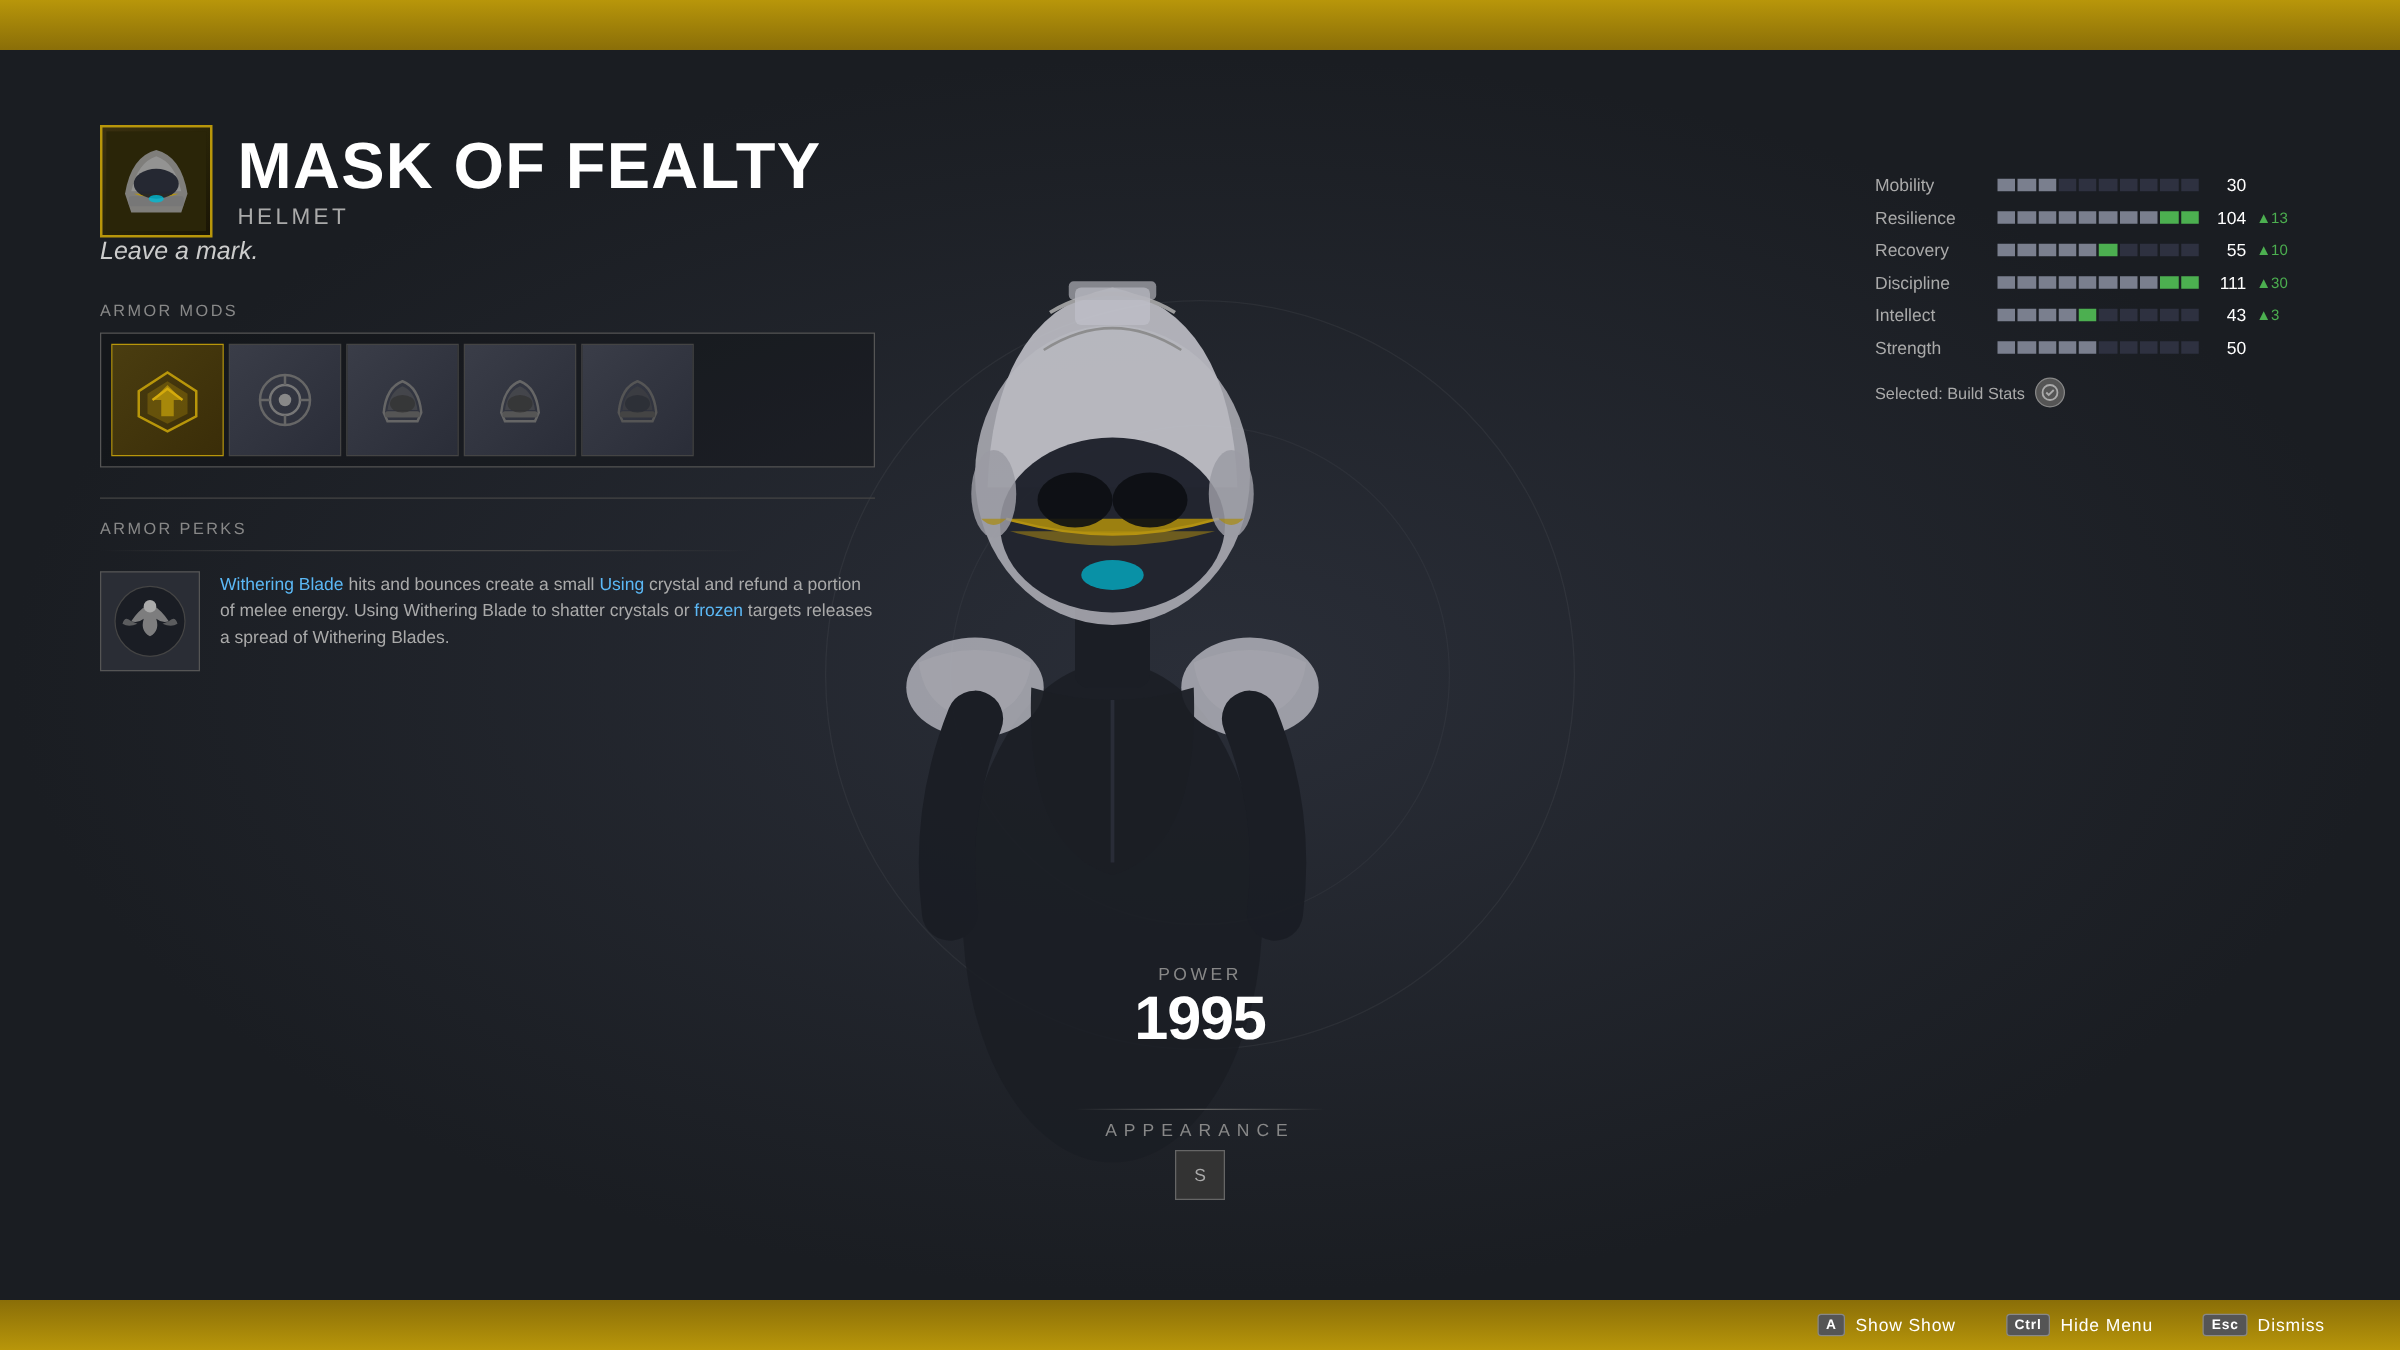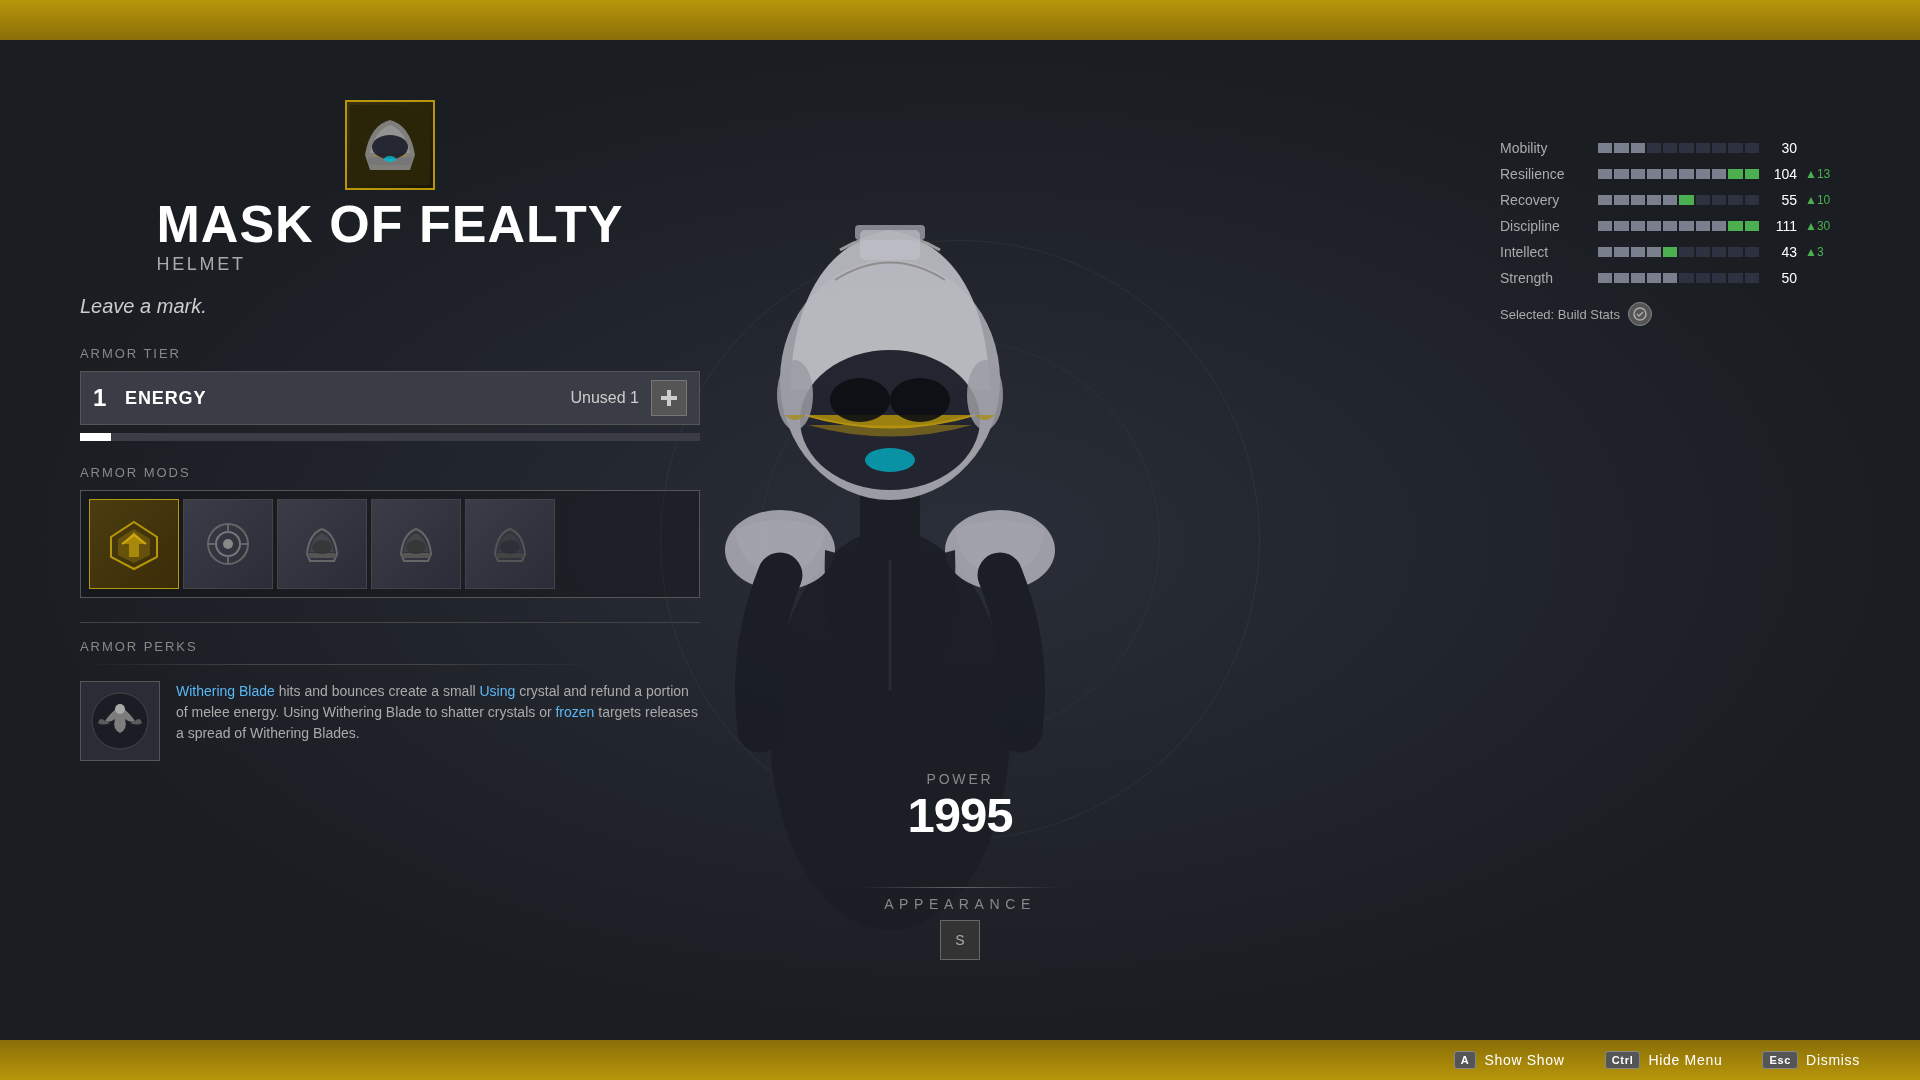--- a/index.html
+++ b/index.html
@@ -97,23 +97,21 @@
       position: absolute;
       top: 60px;
       left: 80px;
       width: 620px;
     }
 
     
     .item-header {
       display: flex;
       align-items: center;
-      gap: 8px;
-      margin-bottom: 20px;
-      flex-direction: column;
+      gap: 20px;
     }
 
     .item-icon {
       width: 90px;
       height: 90px;
       background: linear-gradient(135deg, #3a3010 0%, #2a2508 50%, #1a1505 100%);
       border: 2px solid #b8960a;
       position: relative;
       flex-shrink: 0;
       display: flex;
@@ -555,37 +553,20 @@
         </svg>
       </div>
       <div class="item-title-group">
         <div class="item-name">MASK OF FEALTY</div>
         <div class="item-type">HELMET</div>
       </div>
     </div>
 
     <div class="item-flavor">Leave a mark.</div>
 
-    <div class="armor-tier-section">
-      <div class="section-label">ARMOR TIER</div>
-      <div class="energy-bar-container">
-        <span class="energy-tier-num">1</span>
-        <span class="energy-label">ENERGY</span>
-        <span class="energy-unused">Unused 1</span>
-        <div class="energy-icon-btn">
-          <svg width="20" height="20" viewBox="0 0 20 20">
-            <rect x="2" y="8" width="16" height="4" fill="#ccc"></rect>
-            <rect x="8" y="2" width="4" height="16" fill="#ccc"></rect>
-          </svg>
-        </div>
-      </div>
-      <div class="progress-bar-track">
-        <div class="progress-bar-fill" style="width: 5%;"></div>
-      </div>
-    </div>
 
     <div class="armor-mods-section">
       <div class="section-label">ARMOR MODS</div>
       <div class="mods-grid">
 
         <div class="mod-slot mod-slot-first">
           <div class="mod-slot-icon">
             <svg width="55" height="55" viewBox="0 0 55 55">
 
               <polygon points="27,5 50,20 50,40 27,52 4,40 4,20" fill="none" stroke="#b8960a" stroke-width="2"></polygon>

